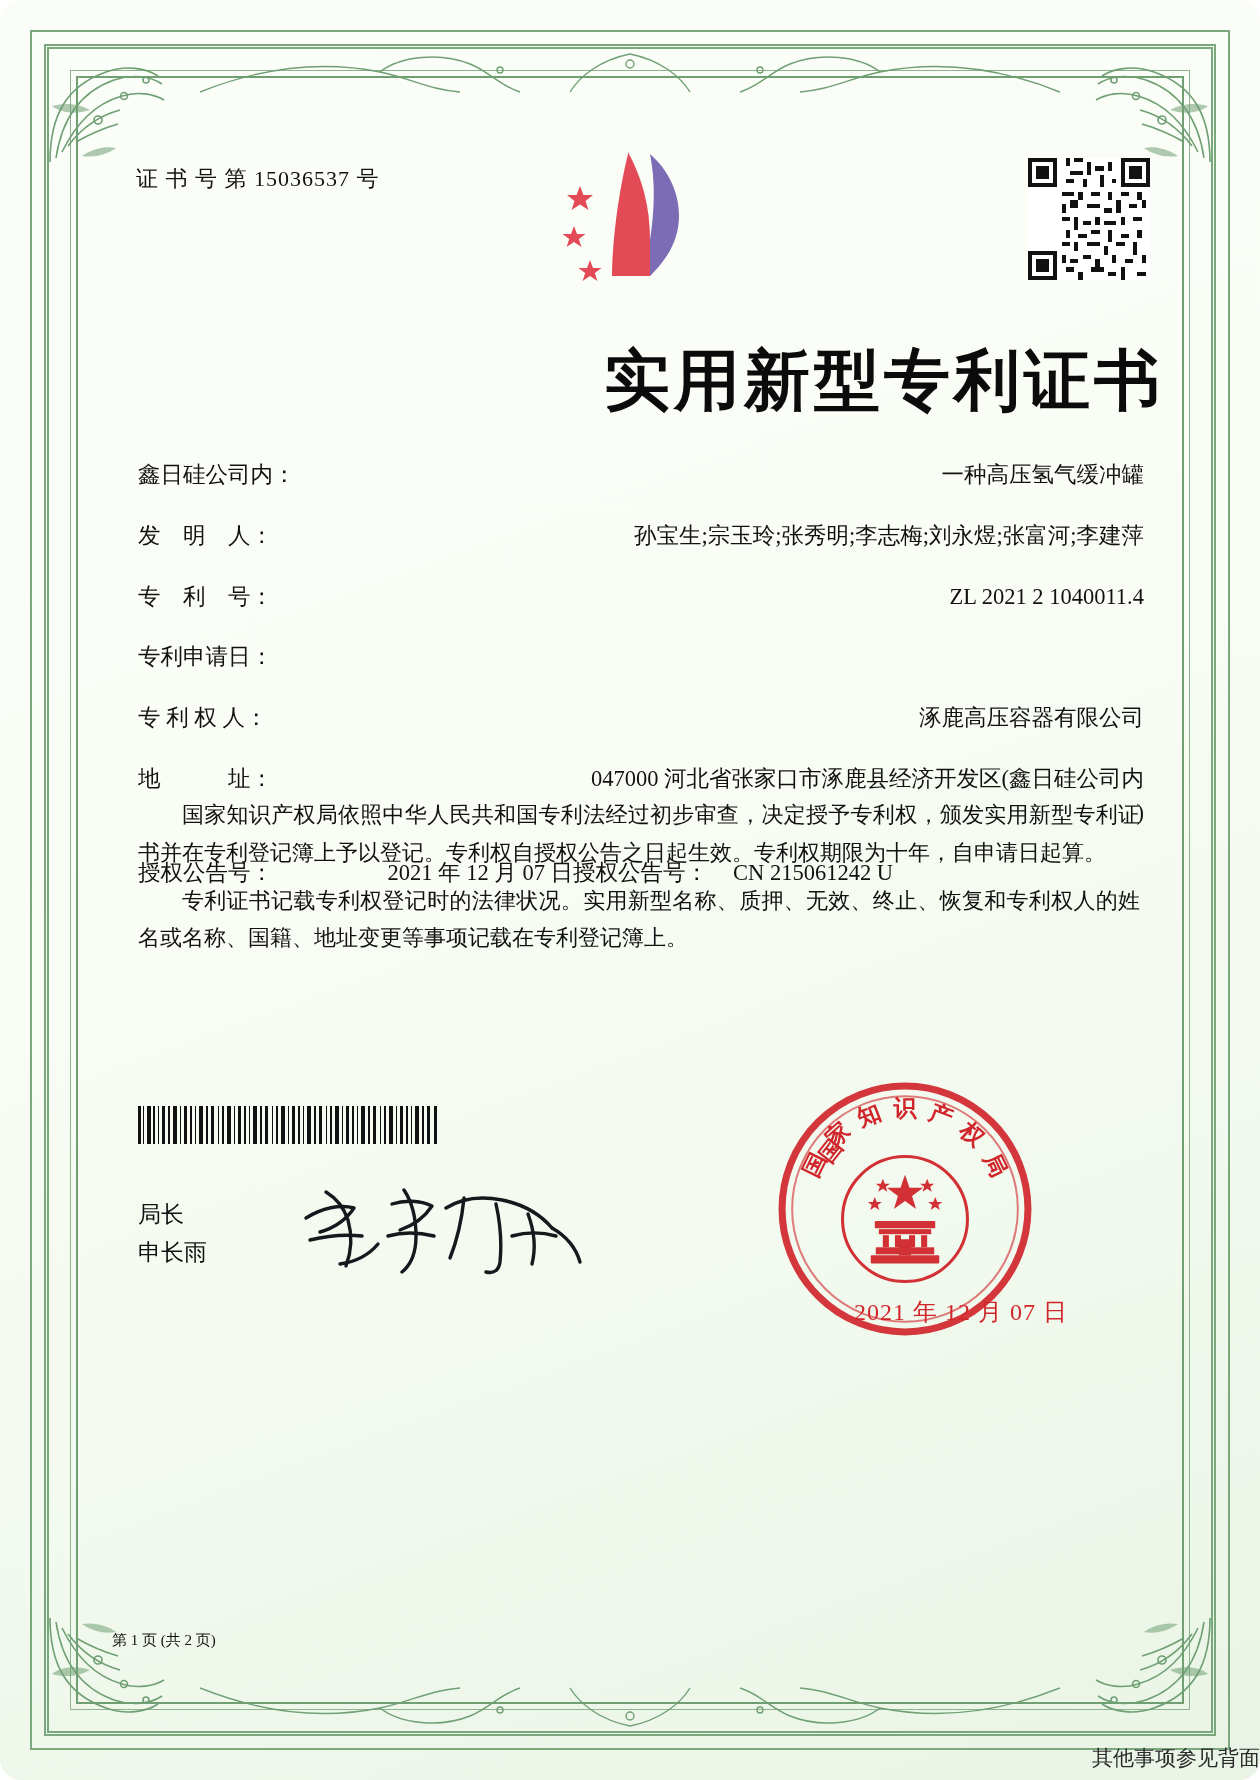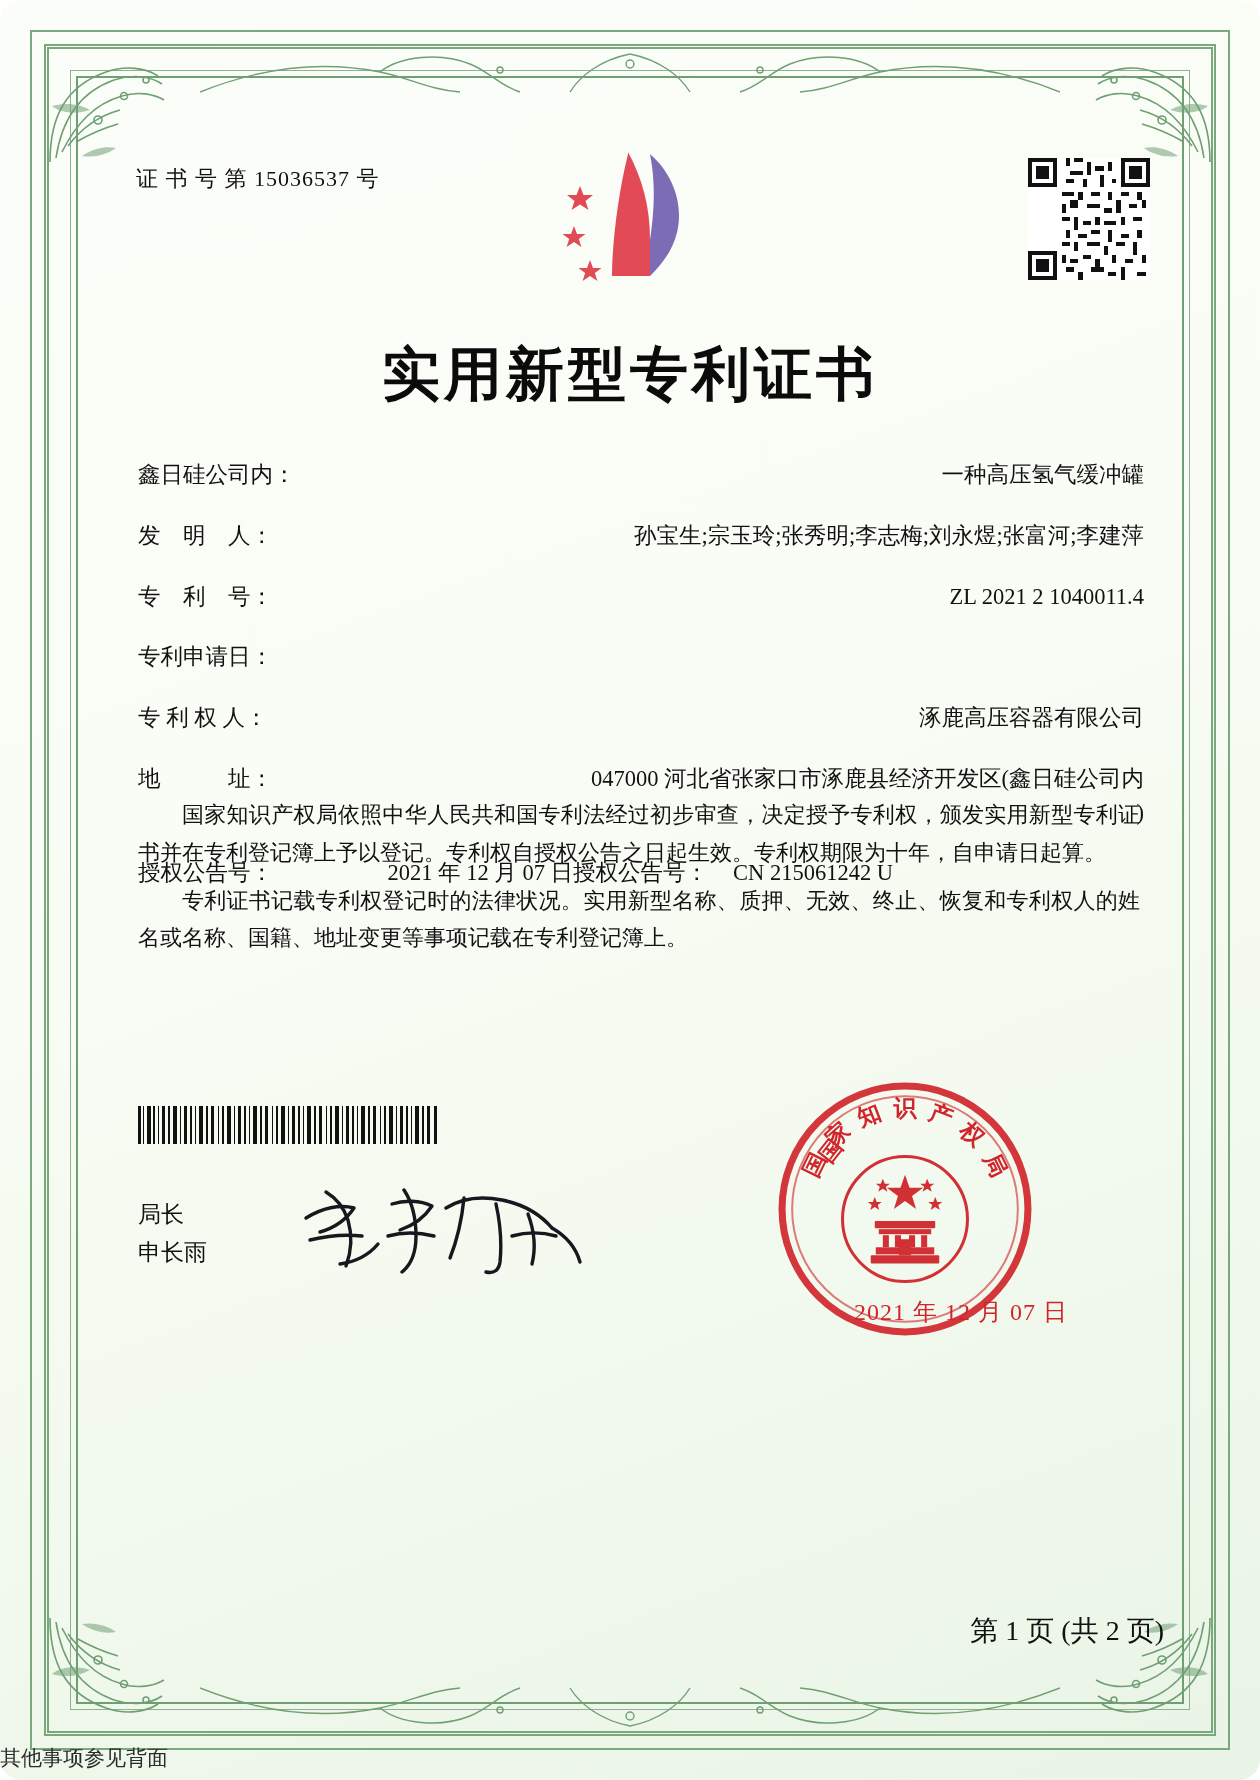--- a/index.html
+++ b/index.html
@@ -95,22 +95,22 @@
     top: 62px;
     width: 122px;
     height: 122px;
   }
 
   .title {
     position: absolute;
     top: 240px;
     left: 0;
     right: 0;
-    text-align: center;
-    font-size: 58px;
+    text-align: right;
+    font-size: 66px;
     font-weight: bold;
     letter-spacing: 4px;
     color: #0b0b0b;
     font-family: "DejaVu Serif", "Liberation Serif", serif;
   }
 
   .fields {
     position: absolute;
     top: 362px;
     left: 42px;
@@ -202,30 +202,30 @@
     font-size: 24px;
     color: #d0262b;
     letter-spacing: 1px;
   }
 
   .page-no {
     position: absolute;
     bottom: 34px;
     left: 16px;
     right: 0;
-    text-align: right;
-    font-size: 28px;
+    text-align: left;
+    font-size: 15px;
     color: #111;
   }
   .footnote {
     position: absolute;
     bottom: 8px;
     left: 0;
     right: 0;
-    text-align: left;
+    text-align: right;
     font-size: 21px;
     color: #2a2a2a;
     margin-top: 29px;
   }
 </style>
 </head>
 <body>
 
 <div class="page">
 

